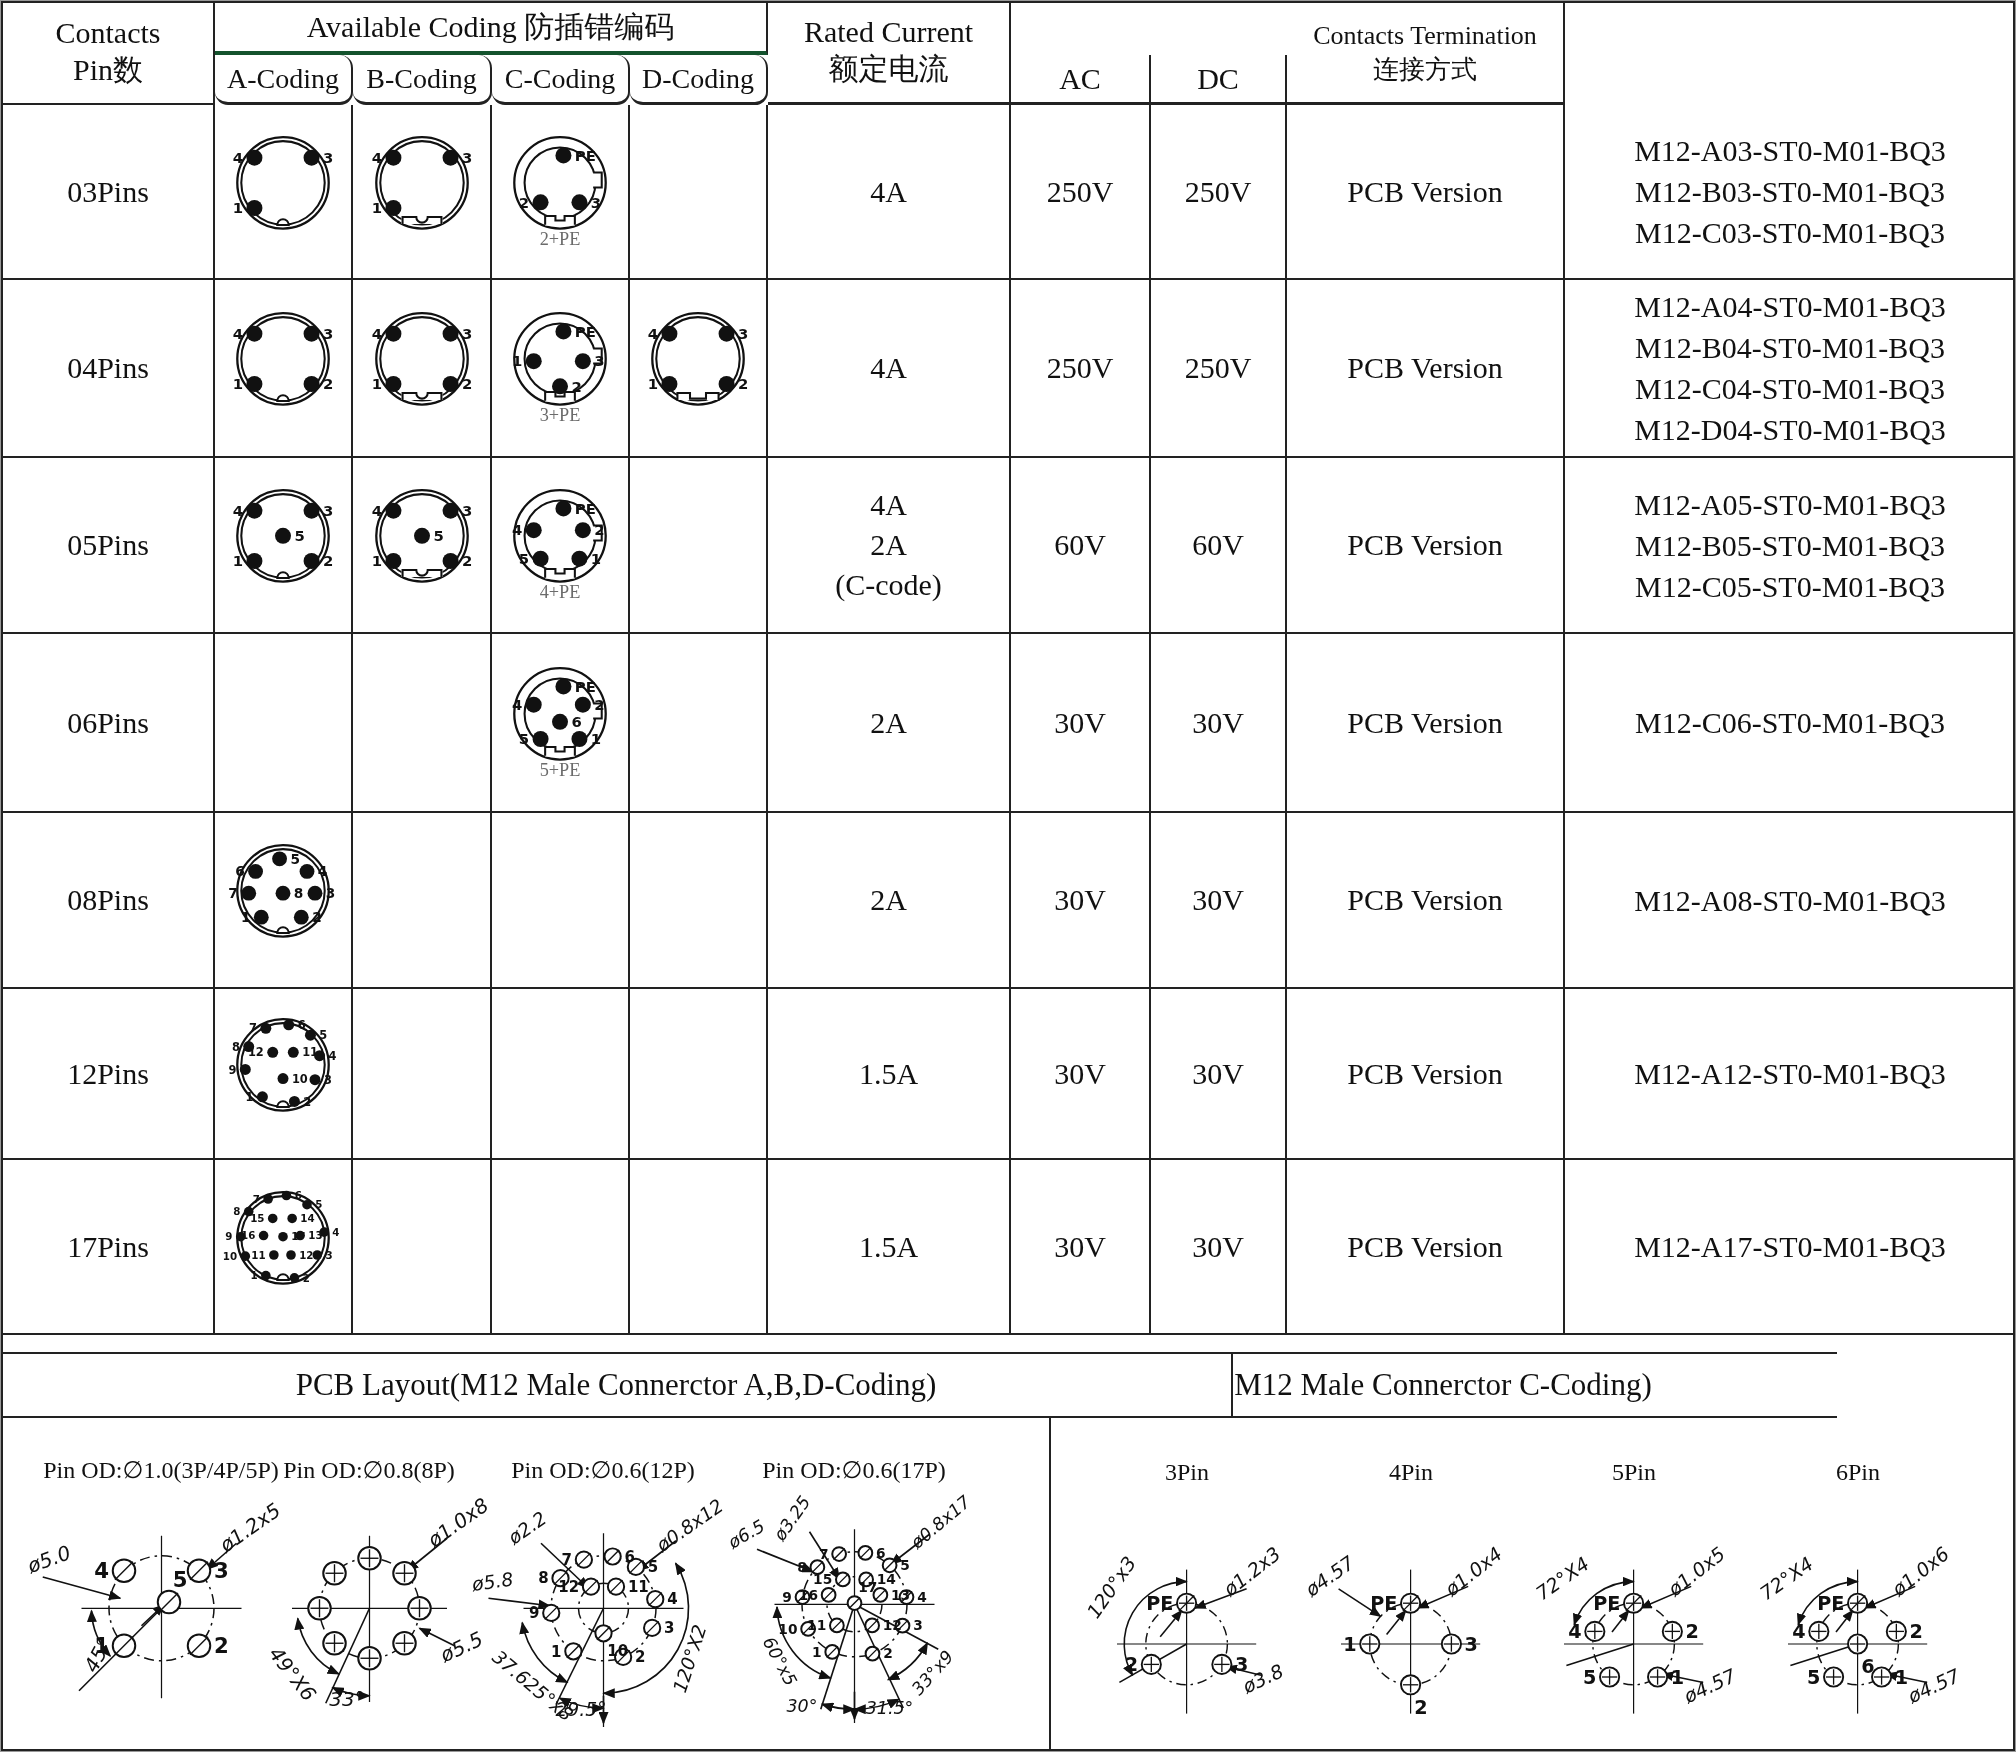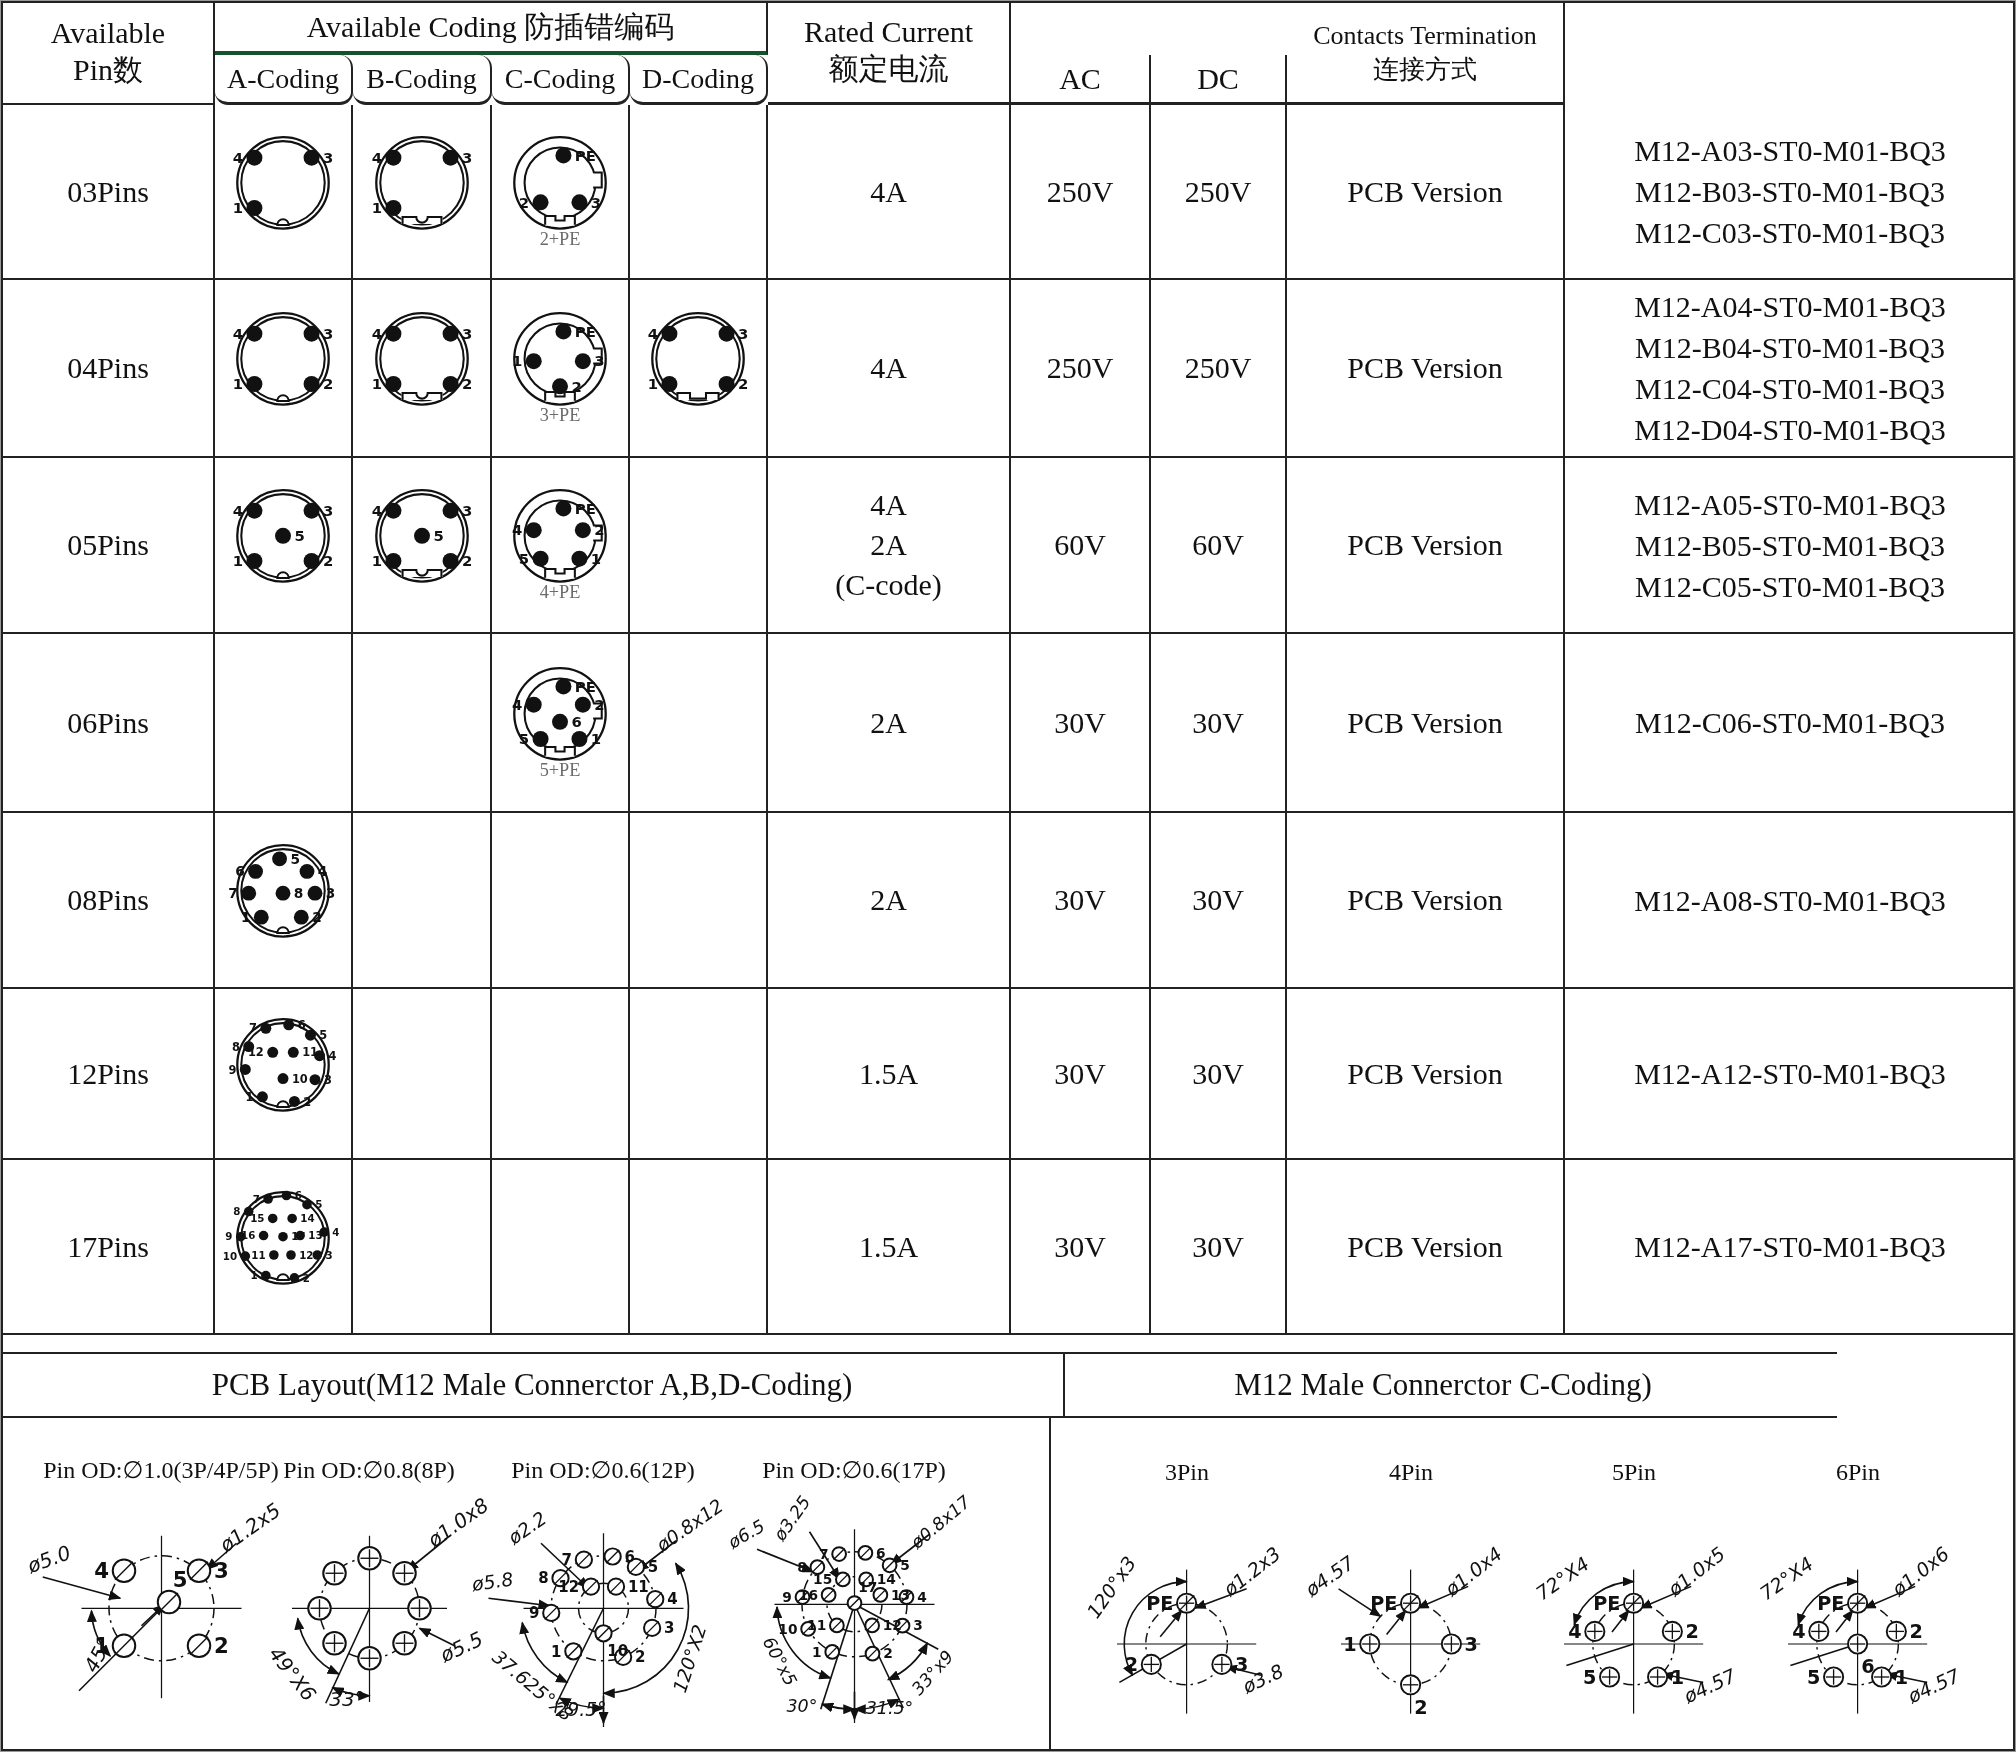--- a/index.html
+++ b/index.html
@@ -15,35 +15,35 @@
   .contacts{grid-column:1;grid-row:1/3;}
   .rated{grid-column:6;grid-row:1/3;}
   .volt{grid-column:7/9;grid-row:1;}
   .term{grid-column:9;grid-row:1/3;}
   .part{grid-column:10;grid-row:1/3;}
   .cod{font-size:28px;border-radius:13px;}
   .cell-text{font-size:30px;line-height:40px;text-align:center;}
   .parts-cell div{font-size:30px;line-height:41px;white-space:nowrap;}
   .term-small{font-size:26px;line-height:34px;}
   .sec-title{position:absolute;top:1351px;height:66px;box-sizing:border-box;border-bottom:2px solid #222;border-top:2px solid #222;display:flex;align-items:center;justify-content:center;font-size:31px;}
-  .sec-left{left:0;width:1064px;border-right:2px solid #222;}
+  .sec-left{left:0;width:1232px;border-right:2px solid #222;}
   .sec-right{left:1048px;width:788px;}
   .divider{position:absolute;left:1048px;top:1417px;height:335px;width:0;border-left:2px solid #222;}
   .dtitle{position:absolute;font-size:24px;white-space:nowrap;transform:translateX(-50%);}
   .dlabel{position:absolute;font-size:24px;white-space:nowrap;transform:translateX(-50%);}
   svg text{user-select:none;}
   .frame{position:absolute;left:0;top:0;right:0;bottom:0;border:2px solid #222;pointer-events:none;}
 </style>
 </head>
 <body>
 
 <div class="page">
   <div class="tbl">
     <div class="c h contacts">
-      <div>Available</div>
+      <div>Contacts</div>
       <div>Pin数</div>
     </div>
     <div class="c h avail">Available Coding 防插错编码</div>
     <div class="c cod hb" style="grid-column:2;grid-row:2">A-Coding</div>
     <div class="c cod hb" style="grid-column:3;grid-row:2">B-Coding</div>
     <div class="c cod hb" style="grid-column:4;grid-row:2">C-Coding</div>
     <div class="c cod hb" style="grid-column:5;grid-row:2">D-Coding</div>
     <div class="c h rated hb">
       <div>Rated Current</div>
       <div>额定电流</div>

